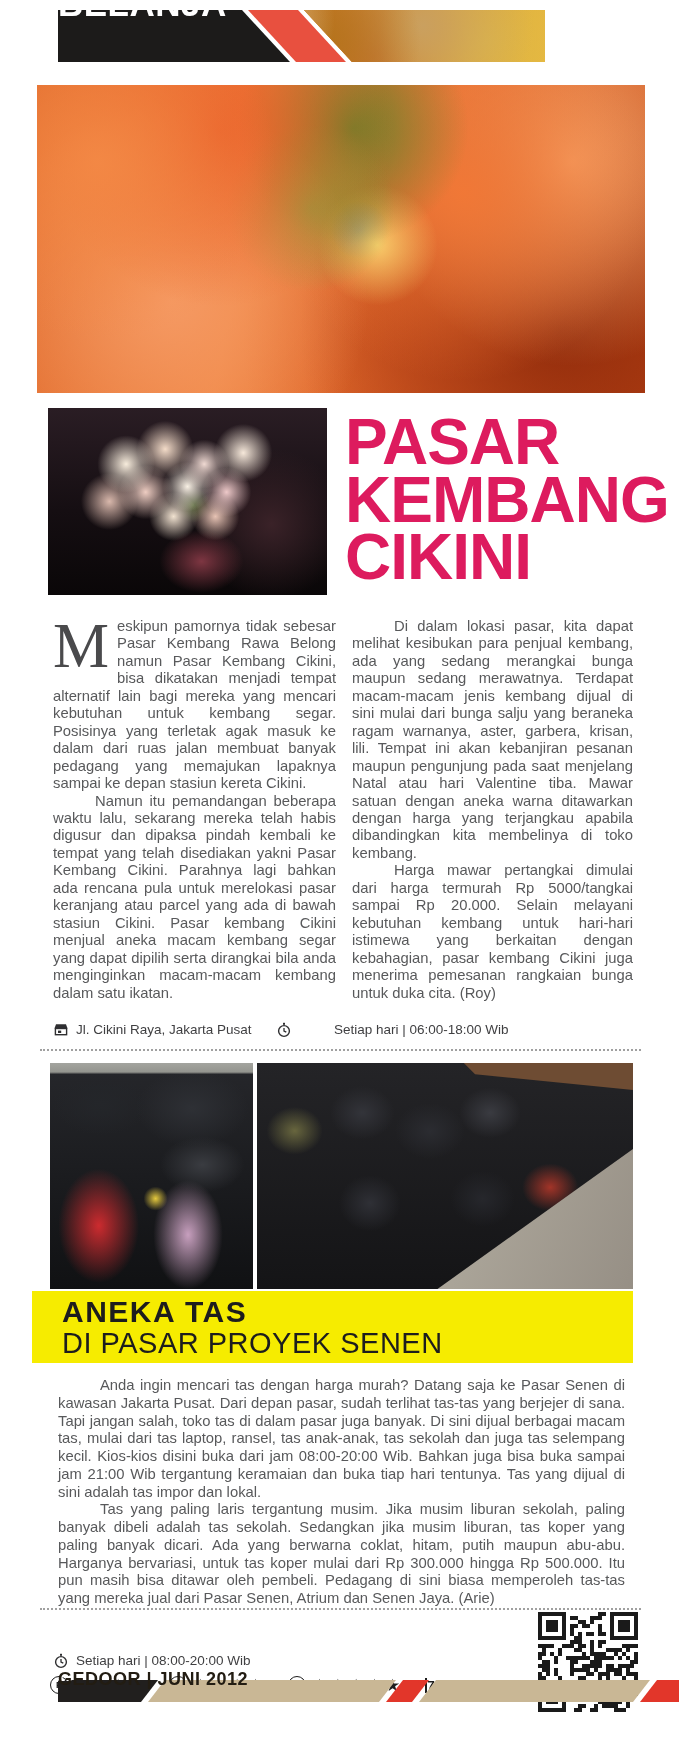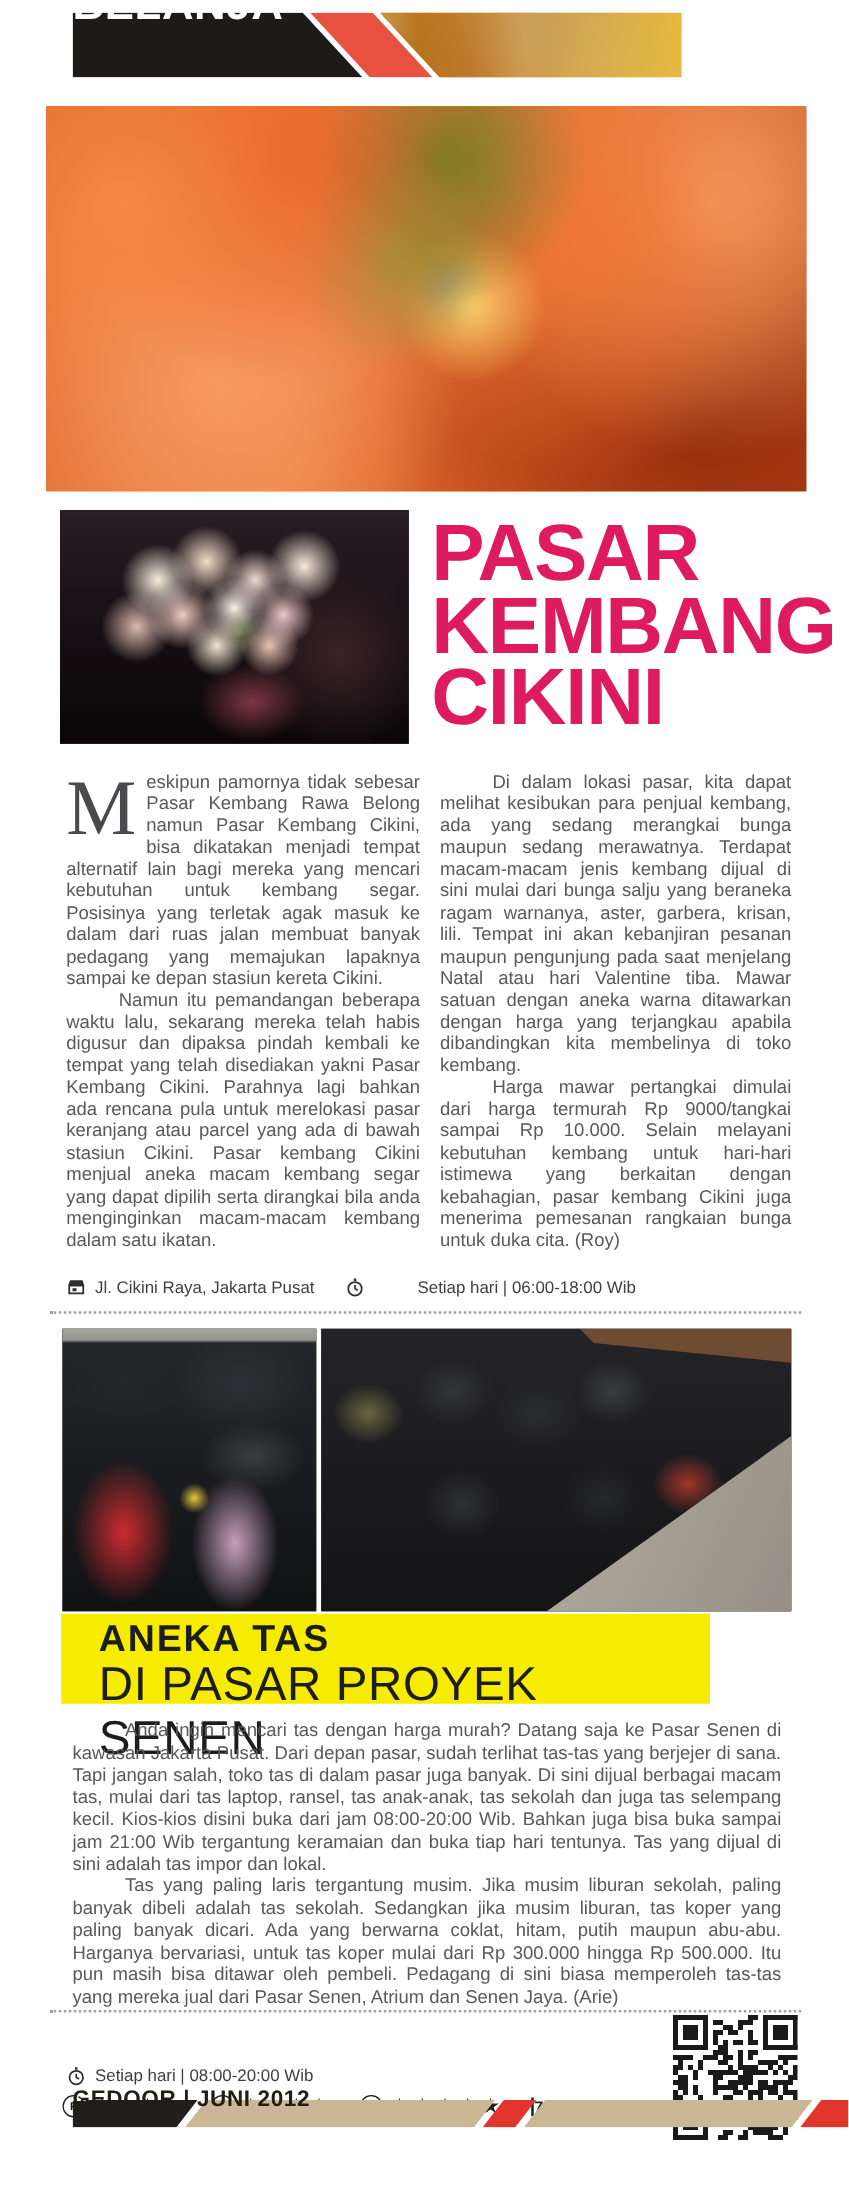--- a/index.html
+++ b/index.html
@@ -104,24 +104,24 @@
     font-size:13.5px;color:#3f3f41;font-weight:500;}
   .i1a{left:53px;top:1022px;}
   .i1b{left:276px;top:1022px;gap:42px;}
   .i2a{left:53px;top:1630px;}
   .i2b{left:53px;top:1653px;}
   .dotted{position:absolute;left:40px;width:601px;border-top:2px dotted #a0a0a0;height:0;}
   .dot1{top:1049px;} .dot2{top:1608px;}
   .icon-svg{display:block;}
 
   
-  .banner{position:absolute;left:49px;top:1291px;width:519px;height:72px;background:#f6ec00;}
+  .banner{position:absolute;left:32px;top:1291px;width:601px;height:72px;background:#f6ec00;}
   .bt1{position:absolute;left:30px;top:4px;font-size:30px;font-weight:bold;
     letter-spacing:1.5px;color:#1d1d1d;}
-  .bt2{position:absolute;left:30px;top:36px;font-size:38px;font-weight:normal;
+  .bt2{position:absolute;left:30px;top:36px;font-size:29px;font-weight:normal;
     letter-spacing:.5px;color:#1d1d1d;}
 
   
   .art2{position:absolute;left:58px;top:1377px;width:567px;}
   .art2 p{margin:0;text-align:justify;font-size:14.8px;line-height:1.2;color:#58595b;text-indent:42px;}
 
   
   .ratings{position:absolute;left:50px;top:1676px;display:flex;align-items:center;}
   .rgroup{display:flex;align-items:center;margin-right:22px;}
   .circ{width:16px;height:16px;border:1.8px solid #1d1d1d;border-radius:50%;
@@ -169,21 +169,21 @@
     <div>KEMBANG</div>
     <div>CIKINI</div>
   </div>
 
   <div class="col col-l" id="col-left">
       <p><span class="dc">M</span>eskipun pamornya tidak sebesar Pasar Kembang Rawa Belong namun Pasar Kembang Cikini, bisa dikatakan menjadi tempat alternatif lain bagi mereka yang mencari kebutuhan untuk kembang segar. Posisinya yang terletak agak masuk ke dalam dari ruas jalan membuat banyak pedagang yang memajukan lapaknya sampai ke depan stasiun kereta Cikini.</p>
       <p class="ind">Namun itu pemandangan beberapa waktu lalu, sekarang mereka telah habis digusur dan dipaksa pindah kembali ke tempat yang telah disediakan yakni Pasar Kembang Cikini. Parahnya lagi bahkan ada rencana pula untuk merelokasi pasar keranjang atau parcel yang ada di bawah stasiun Cikini. Pasar kembang Cikini menjual aneka macam kembang segar yang dapat dipilih serta dirangkai bila anda menginginkan macam-macam kembang dalam satu ikatan.</p>
     </div>
   <div class="col col-r" id="col-right">
       <p class="ind">Di dalam lokasi pasar, kita dapat melihat kesibukan para penjual kembang, ada yang sedang merangkai bunga maupun sedang merawatnya. Terdapat macam-macam jenis kembang dijual di sini mulai dari bunga salju yang beraneka ragam warnanya, aster, garbera, krisan, lili. Tempat ini akan kebanjiran pesanan maupun pengunjung pada saat menjelang Natal atau hari Valentine tiba. Mawar satuan dengan aneka warna ditawarkan dengan harga yang terjangkau apabila dibandingkan kita membelinya di toko kembang.</p>
-      <p class="ind">Harga mawar pertangkai dimulai dari harga termurah Rp 9000/tangkai sampai Rp 10.000. Selain melayani kebutuhan kembang untuk hari-hari istimewa yang berkaitan dengan kebahagian, pasar kembang Cikini juga menerima pemesanan rangkaian bunga untuk duka cita. (Roy)</p>
+      <p class="ind">Harga mawar pertangkai dimulai dari harga termurah Rp 5000/tangkai sampai Rp 20.000. Selain melayani kebutuhan kembang untuk hari-hari istimewa yang berkaitan dengan kebahagian, pasar kembang Cikini juga menerima pemesanan rangkaian bunga untuk duka cita. (Roy)</p>
     </div>
 
   <div class="infoline i1a">
     <svg class="icon-svg" width="16" height="15" viewBox="0 0 16 15">
       <path d="M1.5 6.5 L3 2.2 h10 L14.5 6.5 z" fill="#2f2f31"></path>
       <rect x="2.4" y="6.5" width="11.2" height="6.2" fill="none" stroke="#2f2f31" stroke-width="1.4"></rect>
       <rect x="5" y="8.6" width="3.2" height="2.4" fill="#2f2f31"></rect>
     </svg>
     <span>Jl. Cikini Raya, Jakarta Pusat</span>
   </div>

